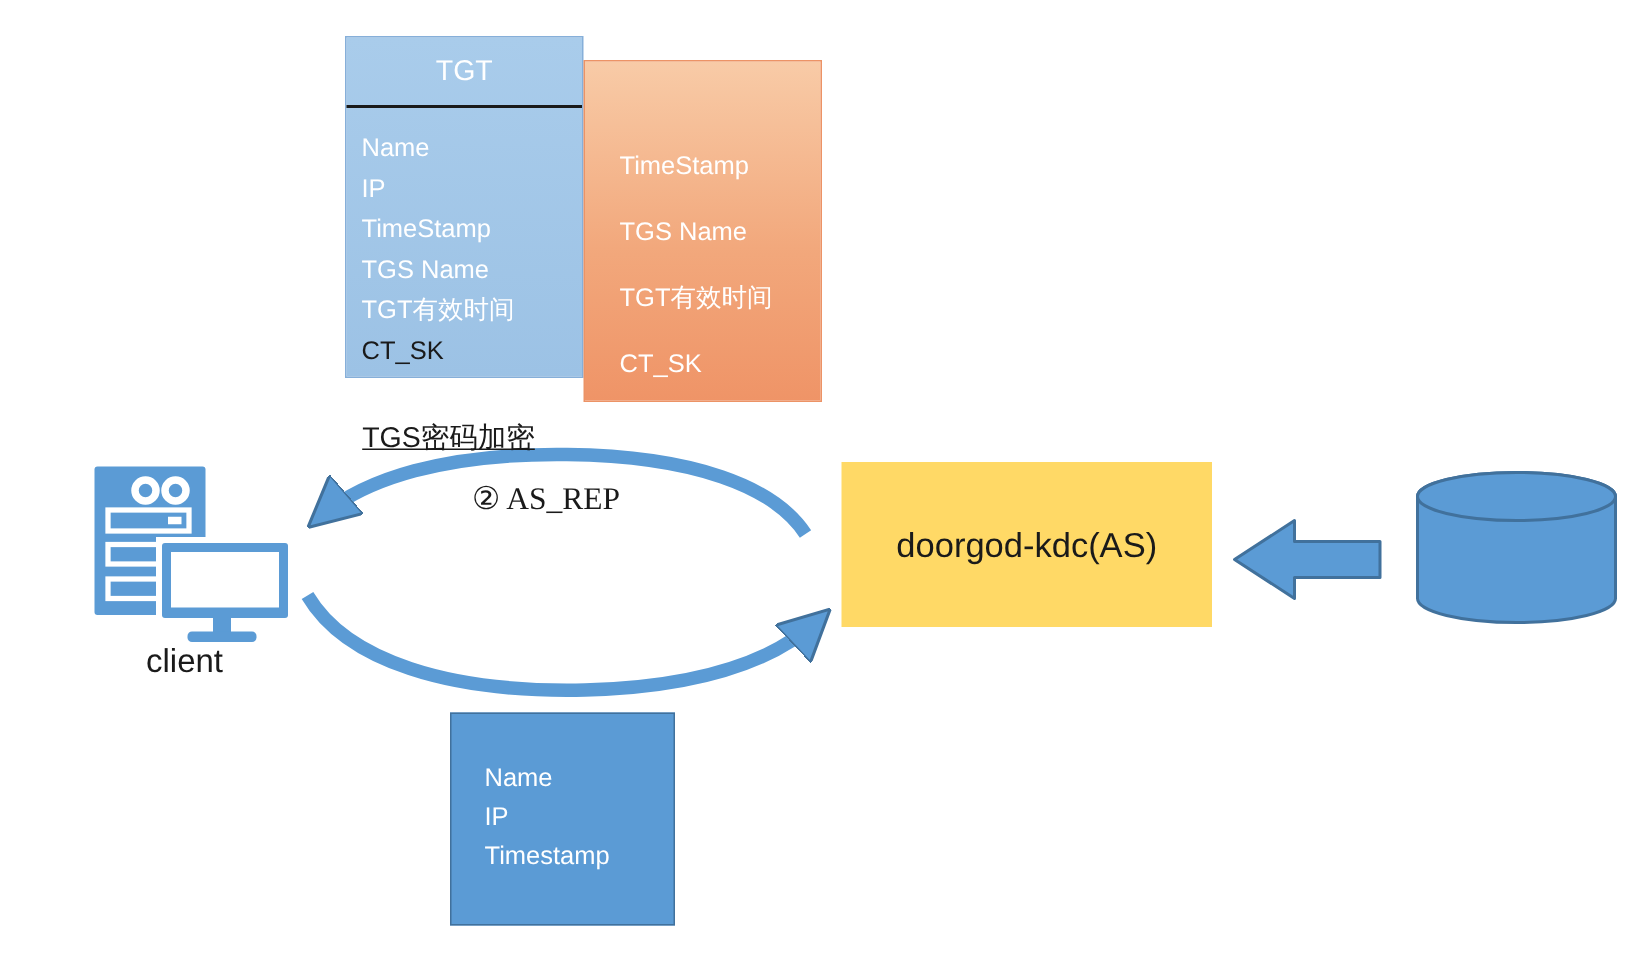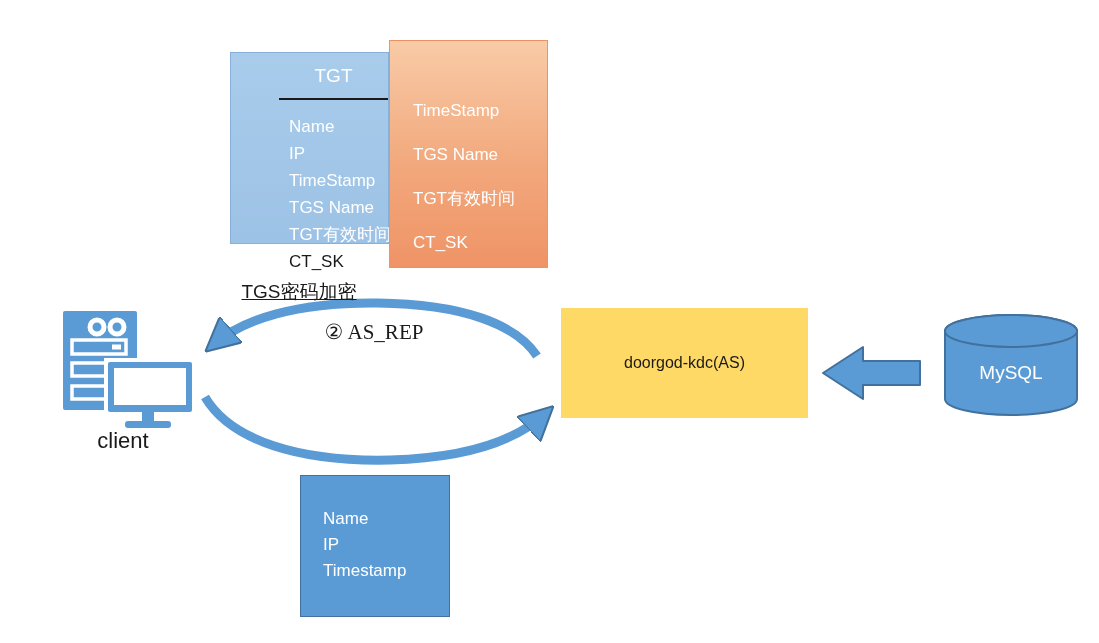--- a/index.html
+++ b/index.html
@@ -8,25 +8,24 @@
     width: 1099px;
     height: 643px;
     background: #ffffff;
     font-family: "Liberation Sans", sans-serif;
     overflow: hidden;
   }
   .abs { position: absolute; }
 
   
   .tgt-card {
-    left: 230px; top: 52px; width: 159px; height: 192px;
+    left: 230px; top: 24px; width: 159px; height: 228px;
     background: linear-gradient(180deg, #A9CCEB 0%, #9CC2E5 100%);
     border: 1px solid #86AFD9;
     box-sizing: border-box;
-    padding-left: 48px;
   }
   .tgt-title {
     height: 45px; line-height: 45px;
     text-align: center;
     color: #ffffff; font-size: 19px;
     border-bottom: 2px solid #1A1A1A;
   }
   .tgt-list { padding: 13px 0 0 10px; }
   .tgt-list .li {
     color: #ffffff; font-size: 17px; line-height: 27px; white-space: nowrap;
@@ -58,29 +57,29 @@
   
   .client-label {
     left: 73px; top: 428px; width: 100px; text-align: center;
     color: #1A1A1A; font-size: 22px;
   }
   .flow-label {
     font-family: "Liberation Serif", serif;
     color: #1A1A1A; font-size: 21px;
     width: 160px; text-align: center; white-space: nowrap;
   }
-  .as-rep-label { left: 294px; top: 320px; }
+  .as-rep-label { left: 284px; top: 320px; }
   .as-req-label { left: 306px; top: 417px; }
 
   .kdc-box {
     left: 561px; top: 308px; width: 247px; height: 110px;
     background: #FFD966;
     display: flex; align-items: center; justify-content: center;
   }
-  .kdc-box .lbl { color: #1A1A1A; font-size: 16px; }
+  .kdc-box .lbl { color: #1A1A1A; font-size: 23px; }
 
   .mysql-label {
     left: 945px; top: 362px; width: 132px; text-align: center;
     color: #ffffff; font-size: 19px;
   }
 
   
   .payload-card {
     left: 300px; top: 475px; width: 150px; height: 142px;
     background: #5B9BD5;
@@ -156,21 +155,20 @@
   <div class="abs caption caption-tgs">TGS密码加密</div>
 
   <div class="abs client-label">client</div>
 
   <div class="abs flow-label as-rep-label">② AS_REP</div>
 
   <div class="abs kdc-box">
     <span class="lbl">doorgod-kdc(AS)</span>
   </div>
 
-  <div class="abs mysql-label">MySQL</div>
 
   <div class="abs payload-card">
     <div class="payload-list">
       <div class="li">Name</div>
       <div class="li">IP</div>
       <div class="li">Timestamp</div>
     </div>
   </div>
 
 </div>

